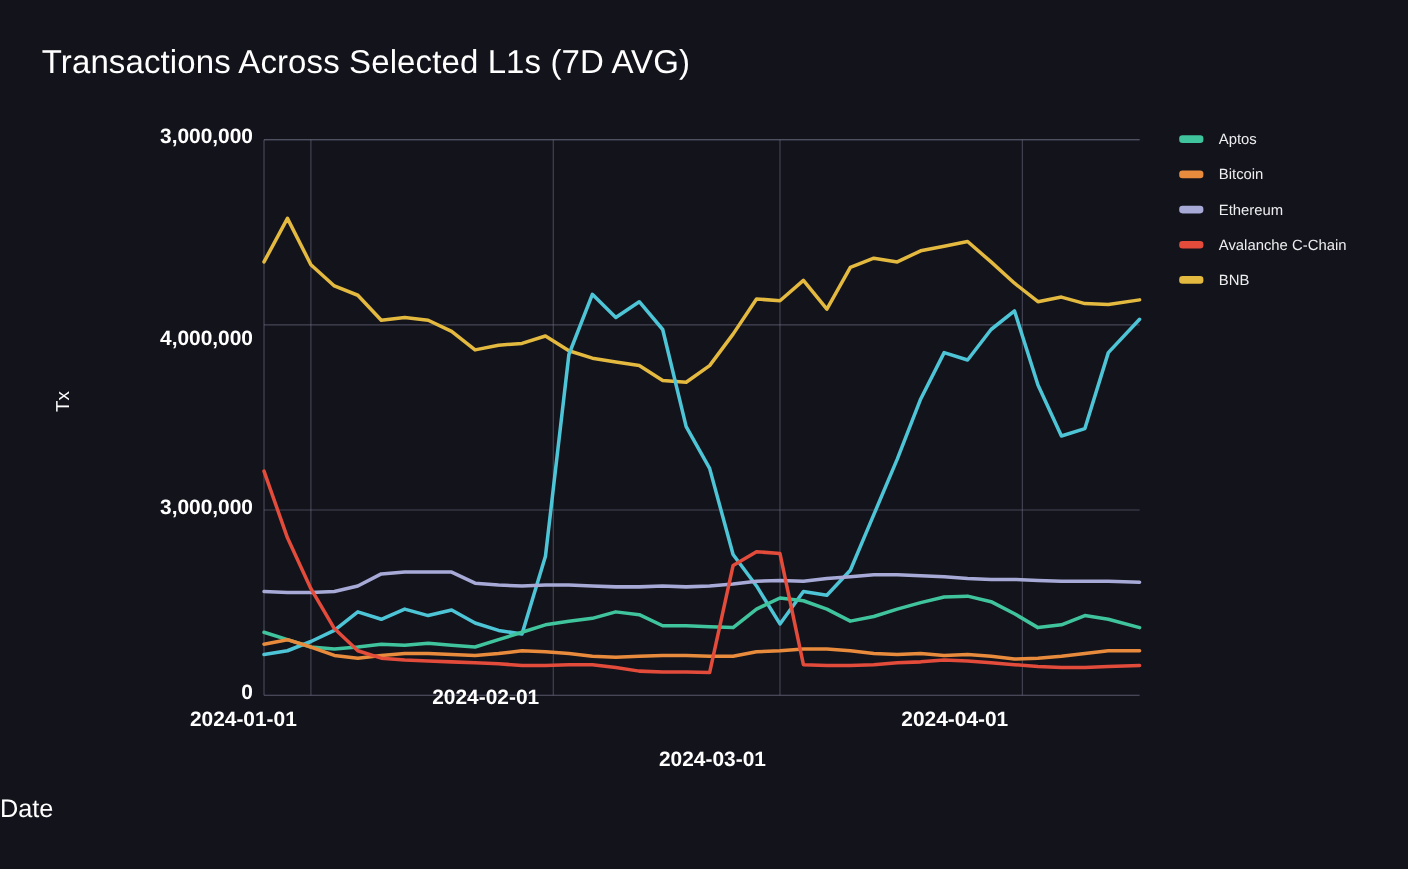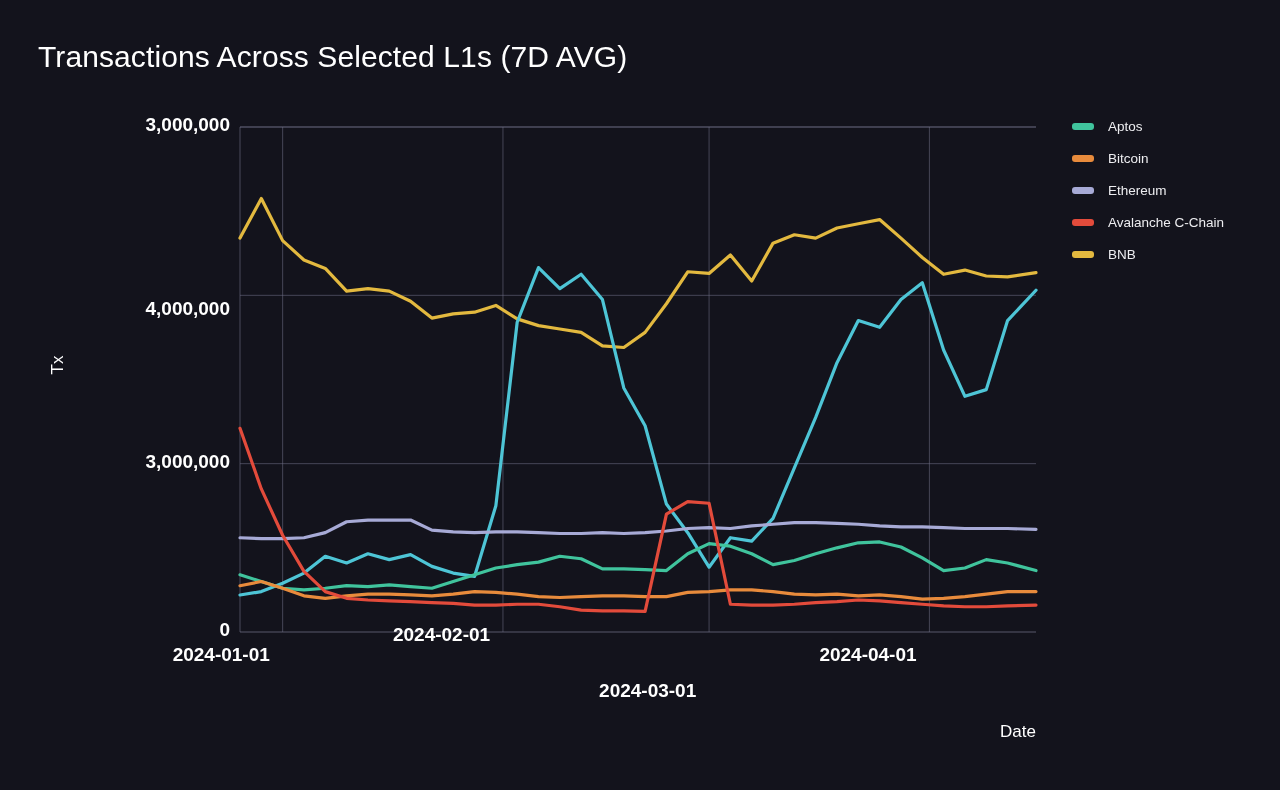--- a/index.html
+++ b/index.html
@@ -74,22 +74,22 @@
     font-weight: bold;
     color: #ffffff;
     text-align: left;
     white-space: nowrap;
   }
   #x-axis-label {
     position: absolute;
     left: 0;
     top: 722px;
     width: 1036px;
-    text-align: right;
-    font-size: 17px;
+    text-align: left;
+    font-size: 23px;
     color: #ffffff;
   }
   #y-axis-label {
     position: absolute;
     left: -2px;
     top: 355px;
     width: 120px;
     text-align: center;
     font-size: 17px;
     color: #ffffff;

